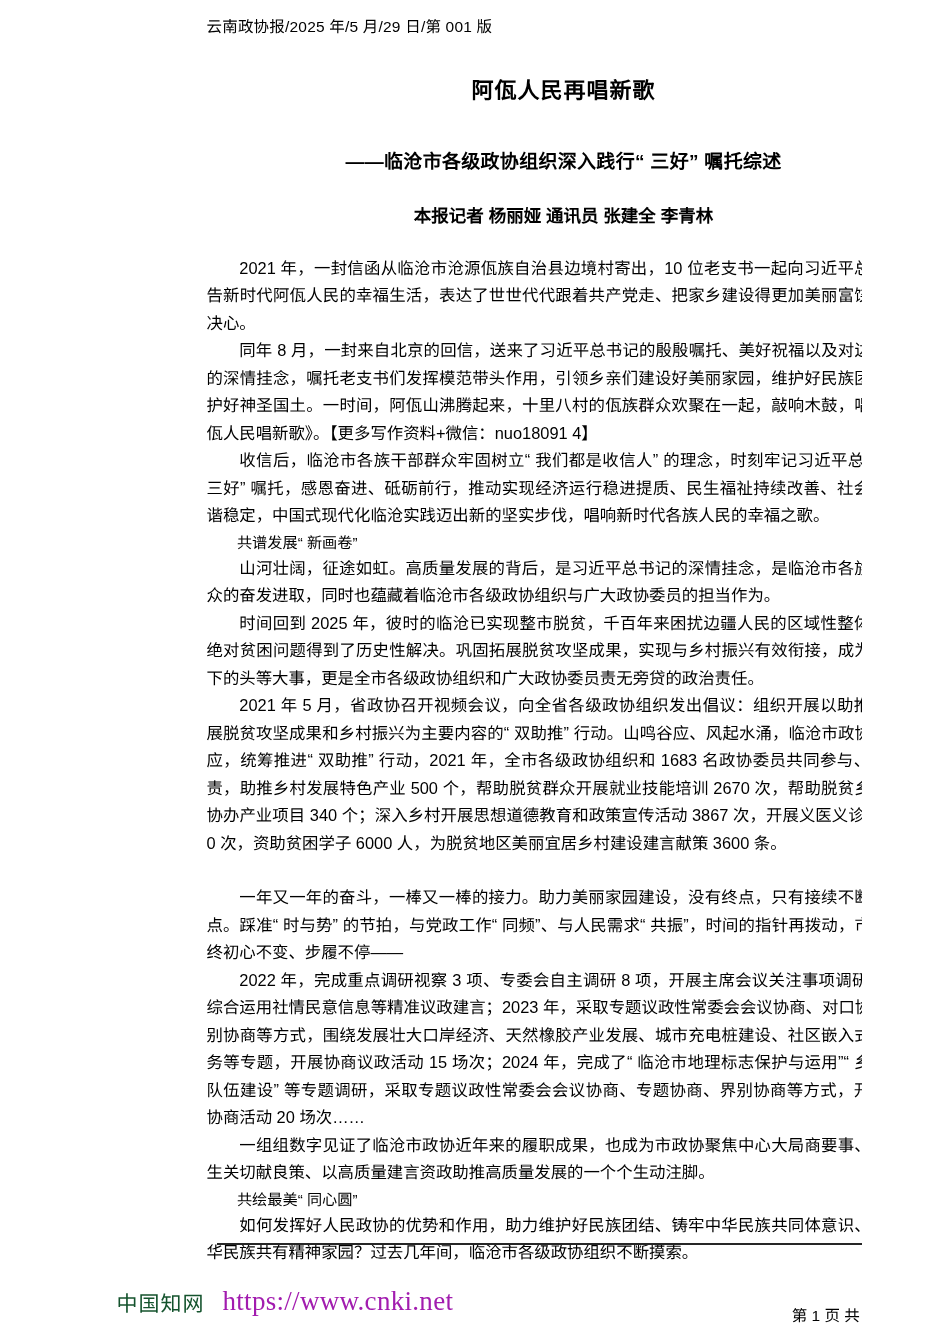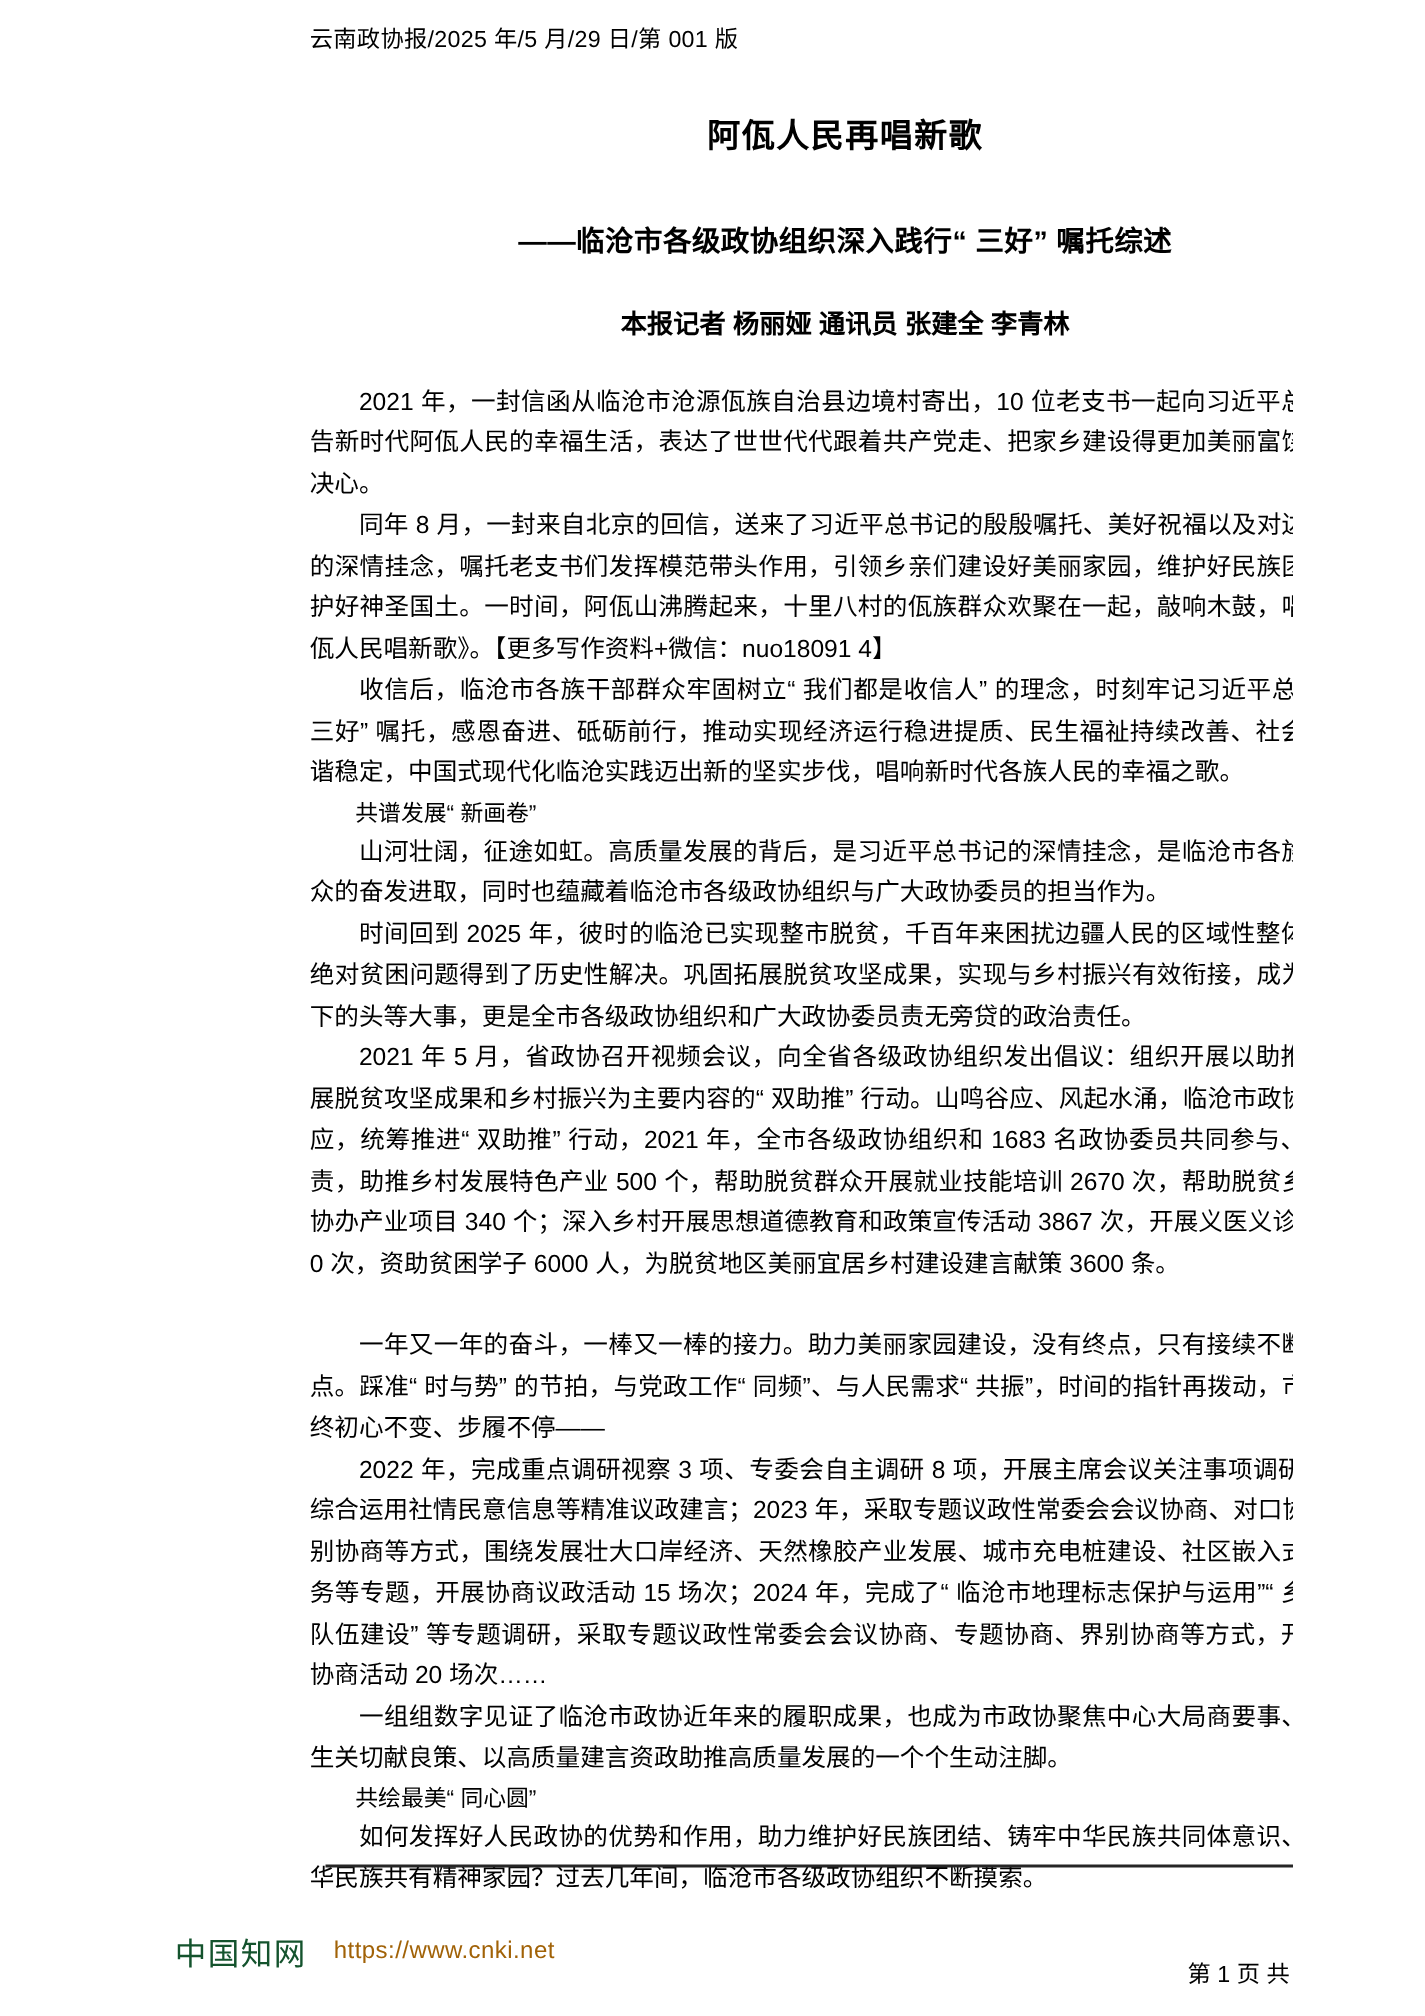--- a/index.html
+++ b/index.html
@@ -123,23 +123,24 @@
     white-space: nowrap;
   }
 
   .cnki-logo {
     font-size: 21px;
     letter-spacing: 1px;
     color: #14532d;
   }
 
   .cnki-url {
-    font-size: 16px;
+    font-size: 27px;
     letter-spacing: 0.3px;
-    color: #a16207;
+    color: #a21caf;
+    font-family: Liberation Serif, serif;
   }
 </style>
 </head>
 <body>
 
 <div class="page">
 
   <div class="content">
 
     <div class="running-head">云南政协报/2025 年/5 月/29 日/第 001 版</div>

